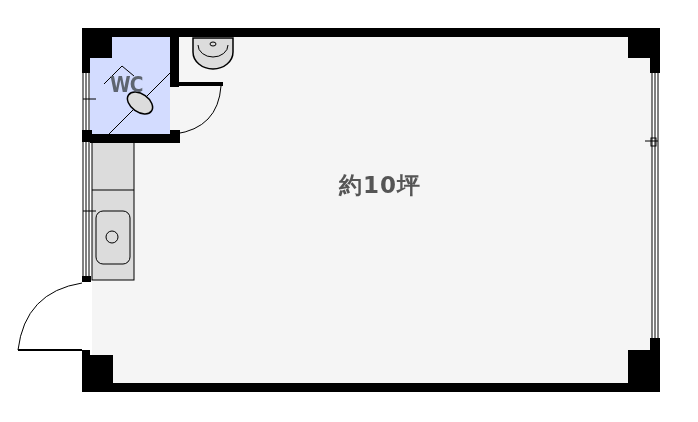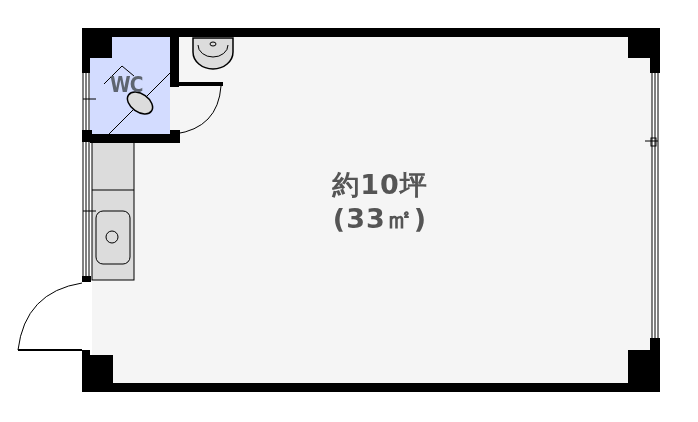--- a/index.html
+++ b/index.html
@@ -2,21 +2,21 @@
 <html><head>
 <meta charset="utf-8">
 <style>
   html, body { margin: 0; padding: 0; background: #ffffff; }
   body { width: 698px; height: 422px; position: relative; overflow: hidden;
          font-family: "DejaVu Sans", sans-serif; }
   .plan { position: absolute; left: 0; top: 0; width: 698px; height: 422px; }
   .area-label { position: absolute; left: 300px; top: 168px; width: 160px;
                 text-align: center; color: #555555; font-weight: bold;
                 font-family: "DejaVu Sans", sans-serif; line-height: 34px; }
-  .area-label .l1 { font-size: 27px; display: block; letter-spacing: 1px; }
+  .area-label .l1 { font-size: 23px; display: block; letter-spacing: 1px; }
   .area-label .l2 { font-size: 27px; display: block; letter-spacing: 1px; }
   .wc-label { position: absolute; left: 110px; top: 72px; font-size: 22px;
               font-weight: bold; color: #5e6570; font-family: "DejaVu Sans", sans-serif;
               transform: scaleX(0.85); transform-origin: left top; letter-spacing: -1px; }
 </style>
 </head>
 <body>
 
 <svg class="plan" width="698" height="422" viewBox="0 0 698 422" xmlns="http://www.w3.org/2000/svg">
 
@@ -83,14 +83,13 @@
   <g>
     <path d="M 82 283 Q 25 292 18 350" fill="none" stroke="#000" stroke-width="1"></path>
     <line x1="18" y1="350" x2="82" y2="350" stroke="#000" stroke-width="2"></line>
   </g>
 </svg>
 
 <div class="wc-label">WC</div>
 
 <div class="area-label">
   <span class="l1">約10坪</span>
-  <span class="l2">(33㎡)</span>
 </div>
 
 </body></html>

